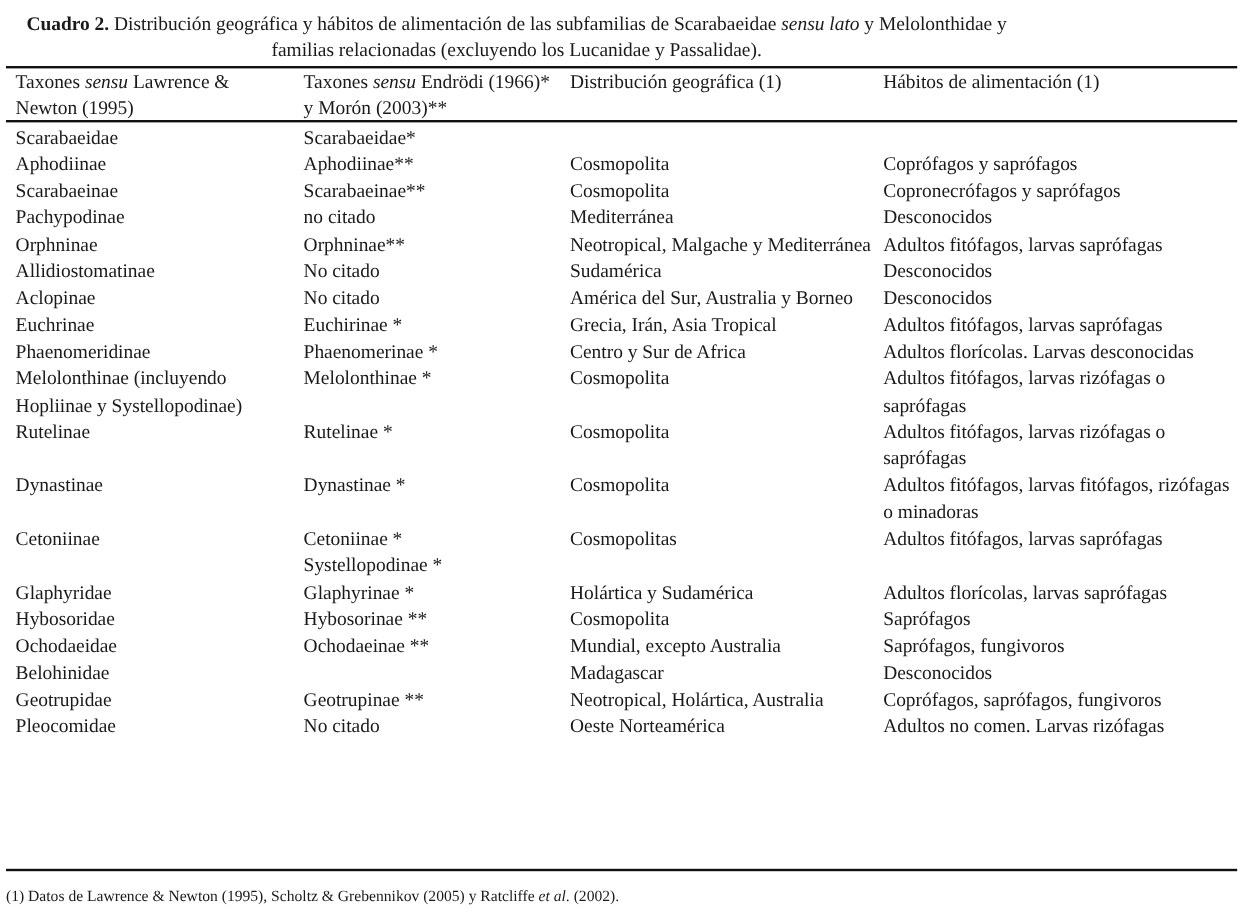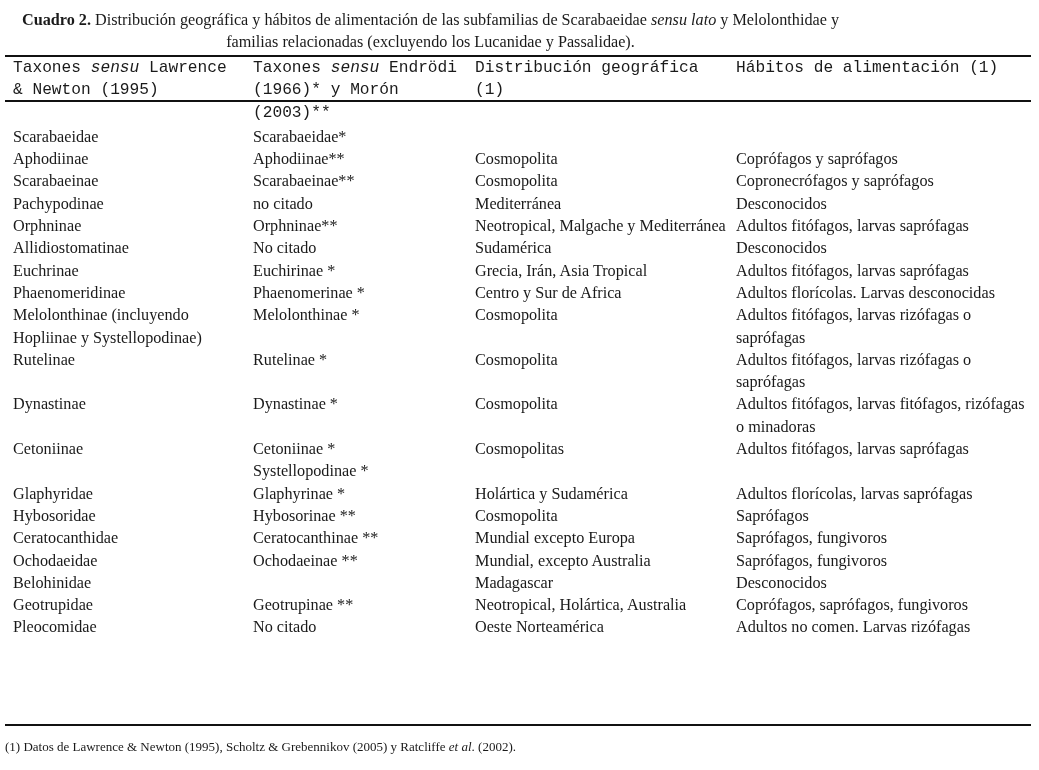--- a/index.html
+++ b/index.html
@@ -22,21 +22,21 @@
     border-collapse: collapse; table-layout: fixed;
   }
   table.tbl td, table.tbl th {
     padding: 0 0 0 8px; vertical-align: top; text-align: left;
     font-weight: normal; line-height: 22.3px; font-size: 16.2px;
   }
   col.c1 { width: 240px; }
   col.c2 { width: 222px; }
   col.c3 { width: 261px; }
   col.c4 { width: 303px; }
-  thead th { height: 44px; font-family: Liberation Mono, monospace; }
+  thead th { height: 44px; }
   tbody tr.first td { padding-top: 2px; }
   i { font-style: italic; }
   .foot {
     position: absolute; left: 5px; top: 736px; line-height: 22px; font-size: 13px;
   }
 </style>
 </head>
 <body>
 
 <div class="caption">
@@ -93,20 +93,26 @@
         <td>Neotropical, Malgache y Mediterránea</td>
         <td>Adultos fitófagos, larvas saprófagas</td>
       </tr>
       <tr>
         <td>Allidiostomatinae</td>
         <td>No citado</td>
         <td>Sudamérica</td>
         <td>Desconocidos</td>
       </tr>
       <tr>
+        <td>Aclopinae</td>
+        <td>No citado</td>
+        <td>América del Sur, Australia y Borneo</td>
+        <td>Desconocidos</td>
+      </tr>
+      <tr>
         <td>Euchrinae</td>
         <td>Euchirinae *</td>
         <td>Grecia, Irán, Asia Tropical</td>
         <td>Adultos fitófagos, larvas saprófagas</td>
       </tr>
       <tr>
         <td>Phaenomeridinae</td>
         <td>Phaenomerinae *</td>
         <td>Centro y Sur de Africa</td>
         <td>Adultos florícolas. Larvas desconocidas</td>
@@ -144,26 +150,20 @@
         <td>Holártica y Sudamérica</td>
         <td>Adultos florícolas, larvas saprófagas</td>
       </tr>
       <tr>
         <td>Hybosoridae</td>
         <td>Hybosorinae **</td>
         <td>Cosmopolita</td>
         <td>Saprófagos</td>
       </tr>
       <tr>
-        <td>Ceratocanthidae</td>
-        <td>Ceratocanthinae **</td>
-        <td>Mundial excepto Europa</td>
-        <td>Saprófagos, fungivoros</td>
-      </tr>
-      <tr>
         <td>Ochodaeidae</td>
         <td>Ochodaeinae **</td>
         <td>Mundial, excepto Australia</td>
         <td>Saprófagos, fungivoros</td>
       </tr>
       <tr>
         <td>Belohinidae</td>
         <td></td>
         <td>Madagascar</td>
         <td>Desconocidos</td>

